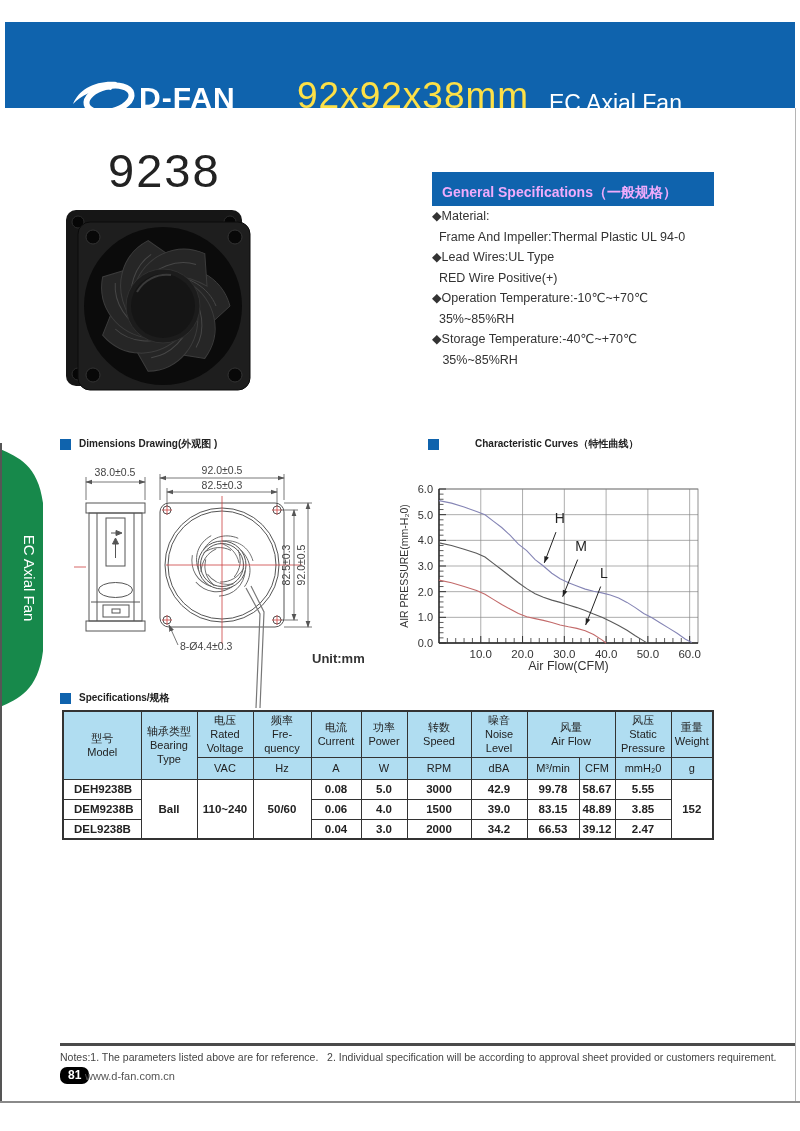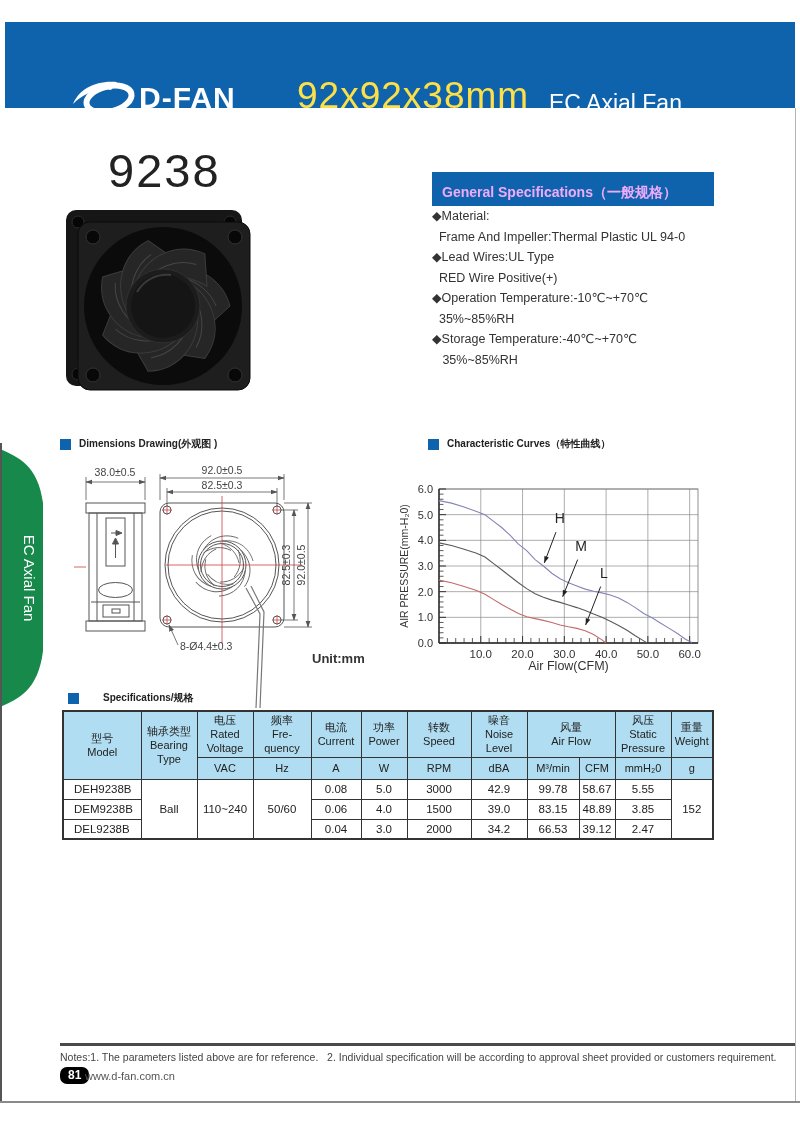--- a/index.html
+++ b/index.html
@@ -32,31 +32,31 @@
 
   
   .side-tab { position:absolute; left:0; top:445px; }
 
   
   .section-title { position:absolute; font-size:10px; font-weight:600; color:#222;
                    display:flex; align-items:center; }
   .blue-square { display:inline-block; width:11px; height:11px;
                  background:var(--header-blue,#0f63ad); margin-right:8px; }
   #sec-dims   { left:60px;  top:437px; }
-  #sec-curves { left:428px; top:437px; }
-  #sec-specs  { left:68px;  top:691px;gap:16px; }
+  #sec-curves { left:428px; top:437px;gap:28px; }
+  #sec-specs  { left:60px;  top:691px; }
 
   .dim-drawing { position:absolute; left:70px; top:462px; }
   .curves-chart { position:absolute; left:396px; top:477px; }
 
   
   .spec-table-wrap { position:absolute; left:62px; top:710px; }
   table.spec { border-collapse:collapse; table-layout:fixed; width:650px;
                border:2px solid #333; text-align:center; color:#222; }
-  table.spec th, table.spec td { border:1px solid #333; padding:0 2px; vertical-align:middle; }
+  table.spec th, table.spec td { border:1px solid #333; padding:0 2px; vertical-align:middle;font-weight:bold; }
   table.spec thead th { background:var(--table-header-blue,#b0ddf1); font-weight:normal;
                         font-size:11px; line-height:1.3; white-space:pre-line; }
   table.spec thead tr.h1 { height:46px; }
   table.spec thead tr.h2 { height:22px; }
   table.spec tbody tr { height:20px; font-size:11.5px; }
   table.spec td.model { text-align:left; padding-left:10px; }
 
   
   .foot-rule  { position:absolute; left:60px; top:1043px; width:735px; height:3px; background:#4a4a4a; }
   .notes { position:absolute; left:60px; top:1051px; width:720px; font-size:10.5px;

